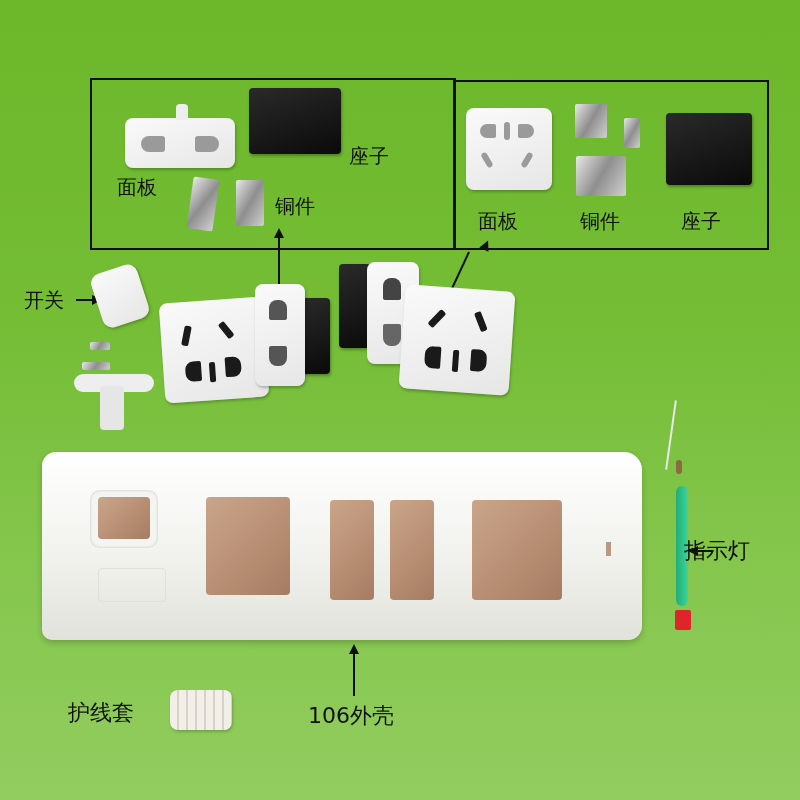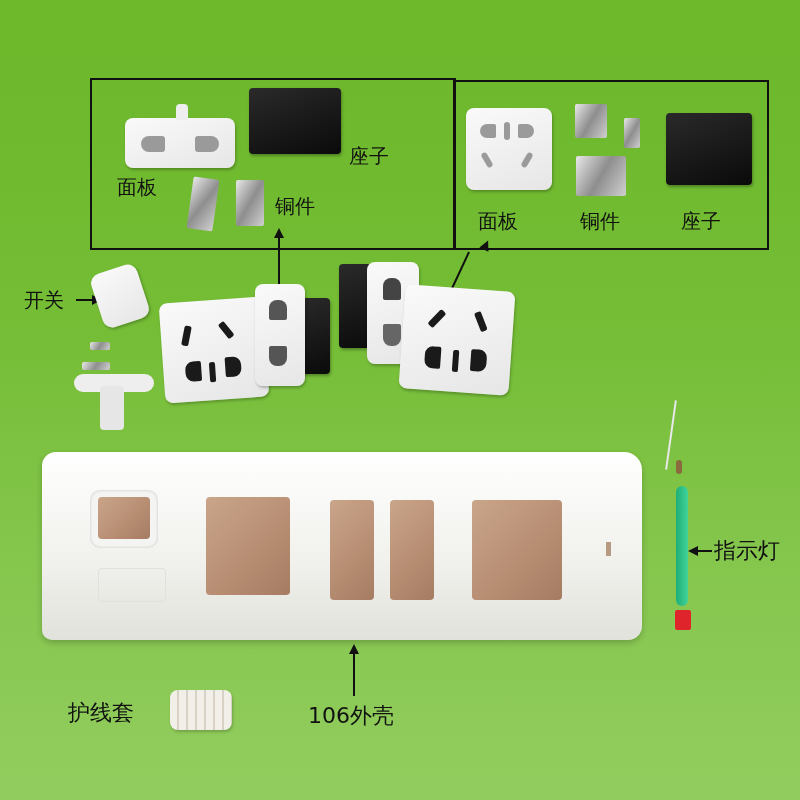--- a/index.html
+++ b/index.html
@@ -115,15 +115,15 @@
 
   <div class="label" style="left:68px;top:702px;font-size:22px;">护线套</div>
   <div class="abs" style="left:170px;top:690px;width:62px;height:40px;background:repeating-linear-gradient(90deg,#f2efe8 0 7px,#d8d2c6 7px 9px);border-radius:8px;box-shadow:1px 2px 3px rgba(0,0,0,.2);"></div>
 
   <div class="abs" style="left:670px;top:400px;width:2px;height:70px;background:#e8e8e8;transform:rotate(8deg);"></div>
   <div class="abs" style="left:676px;top:460px;width:6px;height:14px;background:#8a6a3e;border-radius:3px;"></div>
   <div class="abs" style="left:676px;top:486px;width:12px;height:120px;background:linear-gradient(90deg,#1fae77,#3fd39a);border-radius:6px;"></div>
   <div class="abs" style="left:675px;top:610px;width:16px;height:20px;background:#e0242c;border-radius:2px;"></div>
   <div class="arrowhead-left" style="left:688px;top:546px;"></div>
   <div class="line" style="left:696px;top:550px;width:16px;height:2px;"></div>
-  <div class="label" style="left:714px;top:540px;font-size:22px;">指示灯</div>
+  <div class="label" style="left:684px;top:540px;font-size:22px;">指示灯</div>
 
 </div>
 
 </body></html>

